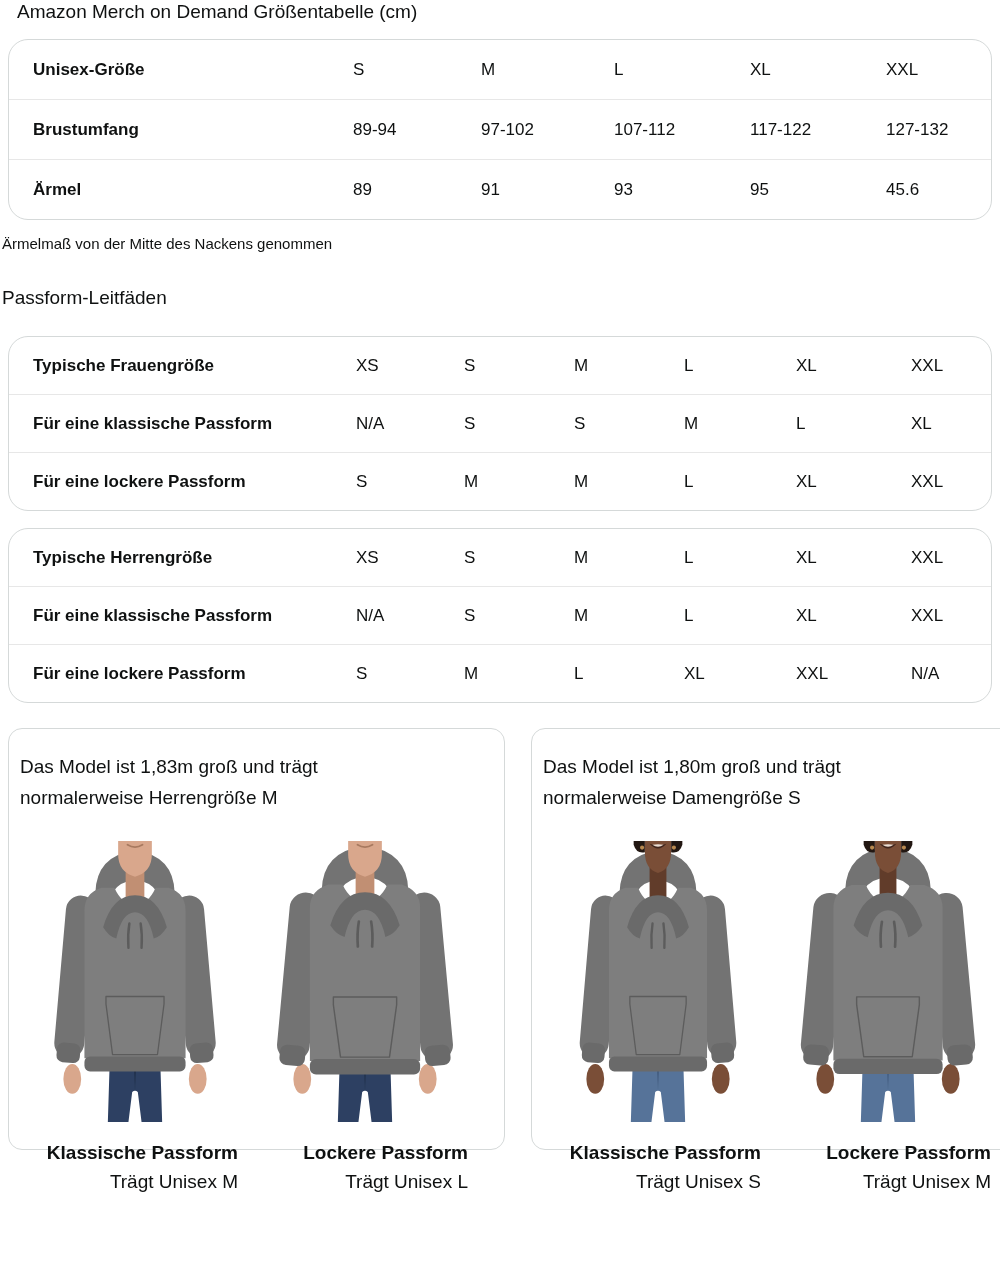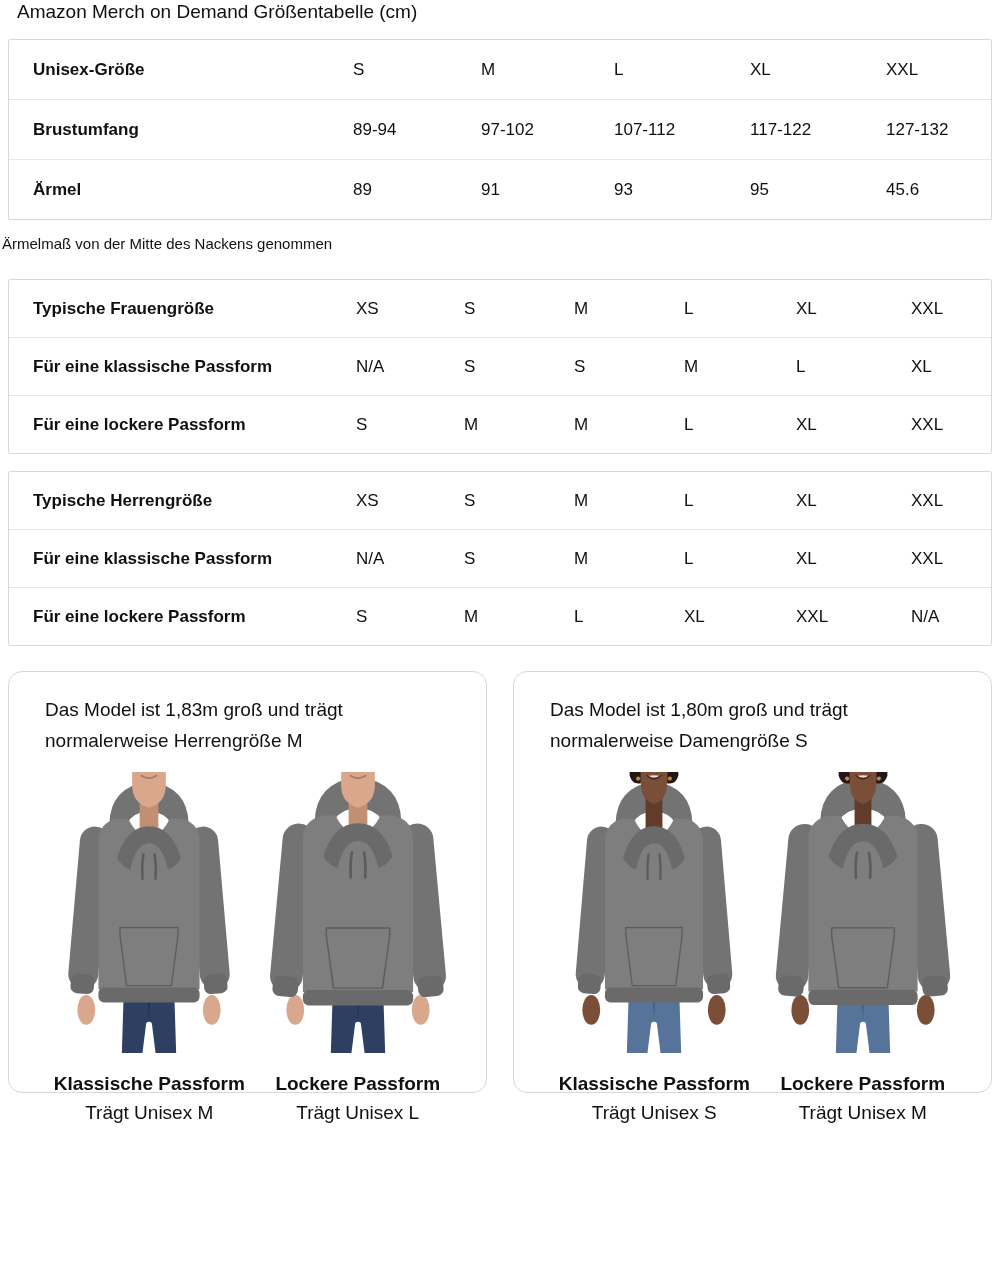--- a/index.html
+++ b/index.html
@@ -5,41 +5,41 @@
   html,body{margin:0;padding:0;background:#ffffff;}
   body{
     width:1000px;height:1285px;overflow:hidden;
     font-family:"Liberation Sans","DejaVu Sans",sans-serif;
     color:#0F1111;
   }
   .page-title{font-size:19px;font-weight:400;line-height:22px;margin:0;padding:1px 0 0 17px;}
   table{
     border-collapse:separate;border-spacing:0;
     width:984px;margin-left:8px;
-    border:1px solid #D5D9D9;border-radius:2px;
+    border:1px solid #D5D9D9;border-radius:20px;
     font-size:17px;table-layout:fixed;
   }
   td,th{height:59px;vertical-align:middle;text-align:left;font-weight:400;padding:0;overflow:hidden;white-space:nowrap;}
   th.rowlabel{font-weight:700;padding-left:24px;}
   tr + tr td, tr + tr th{border-top:1px solid #E7E7E7;margin-top:20px;}
   .size-table{margin-top:16px;}
   .fit-table td,.fit-table th{height:57px;}
   .fit-table-men{margin-top:17px;}
   .fit-table-women{margin-top:27px;}
   .note{font-size:15px;line-height:17px;margin:15px 12px 0 2px;}
   .fit-heading{font-size:19px;font-weight:400;line-height:22px;margin:35px 0 0 2px;}
   .cards{display:flex;gap:26px;margin:25px 8px 0 8px;}
   .card{
     flex:1;box-sizing:border-box;height:422px;
     border:1px solid #D5D9D9;border-radius:14px;
-    padding:22px 24px 24px 36px;background:#fff;
+    padding:22px 24px 24px 11px;background:#fff;
   }
   .card-desc{font-size:19px;line-height:31px;margin:0;max-width:392px;}
   .figures{display:flex;margin-top:8px;}
-  figure{margin:0;width:50%;text-align:center;}
+  figure{margin:12px;width:50%;text-align:right;}
   svg.model{width:206px;height:297px;display:block;margin:0 auto;}
   .fit-label{font-weight:700;font-size:19px;line-height:23px;margin-top:11px;}
   .size-label{font-size:19px;line-height:23px;margin-top:6px;}
   
   svg.model{--hoodie:#7E7E7E;--hoodie-dk:#737373;--hoodie-dkr:#6A6A6A;--hoodie-line:#5C5C5C;}
   .model-m{--skin:#D9A78C;--skin-shadow:#C18F73;--jeans:#2D4062;--jeans-dark:#22324E;}
   .model-f{--skin:#7A4E37;--skin-shadow:#613C2A;--jeans:#567399;--jeans-dark:#455F82;}
   .defs-holder{position:absolute;width:0;height:0;overflow:hidden;}
 </style>
 </head>
@@ -165,20 +165,21 @@
       <td>91</td>
       <td>93</td>
       <td>95</td>
       <td>45.6</td>
     </tr>
   </tbody>
     </table>
 
   <p class="note">Ärmelmaß von der Mitte des Nackens genommen</p>
 
+  <h2 class="fit-heading">Passform-Leitfäden</h2>
 
   <table class="fit-table fit-table-women">
     <colgroup>
       <col style="width:347px">
         <col style="width:108px">
         <col style="width:110px">
       <col style="width:110px">
         <col style="width:112px">
         <col style="width:115px">
         <col>

